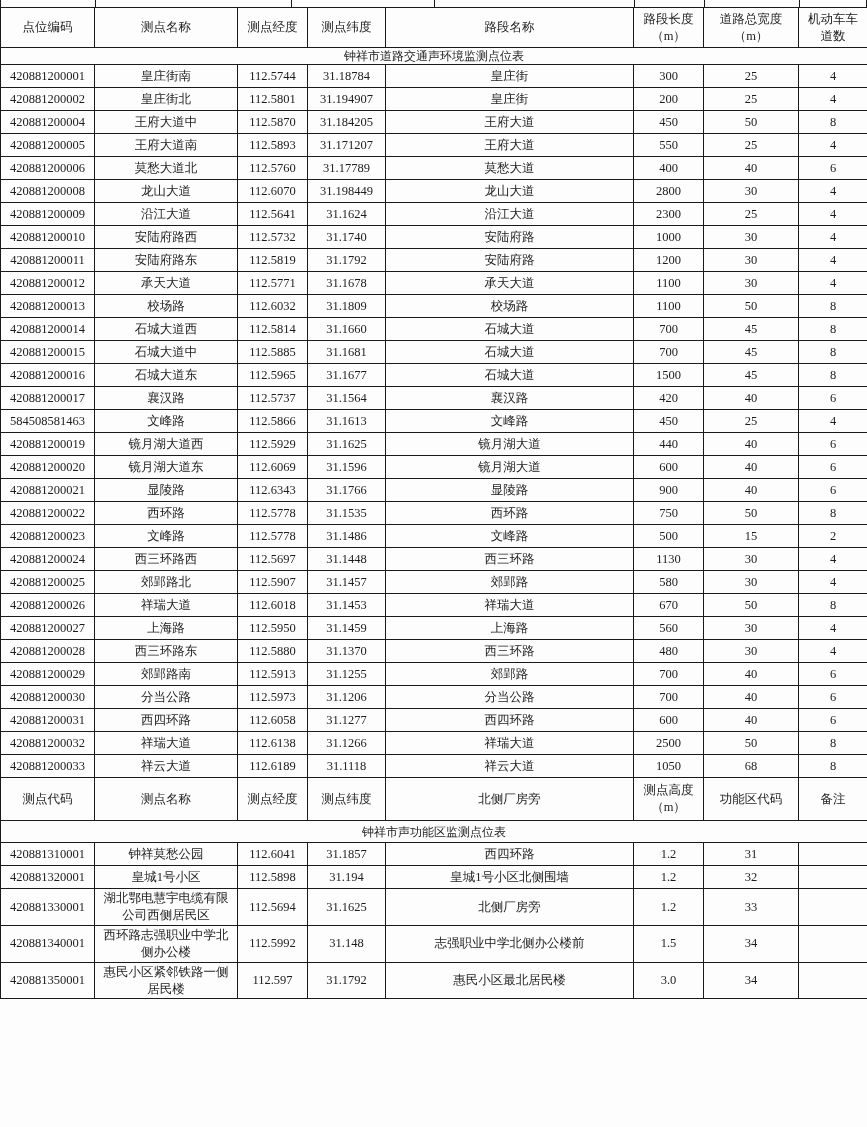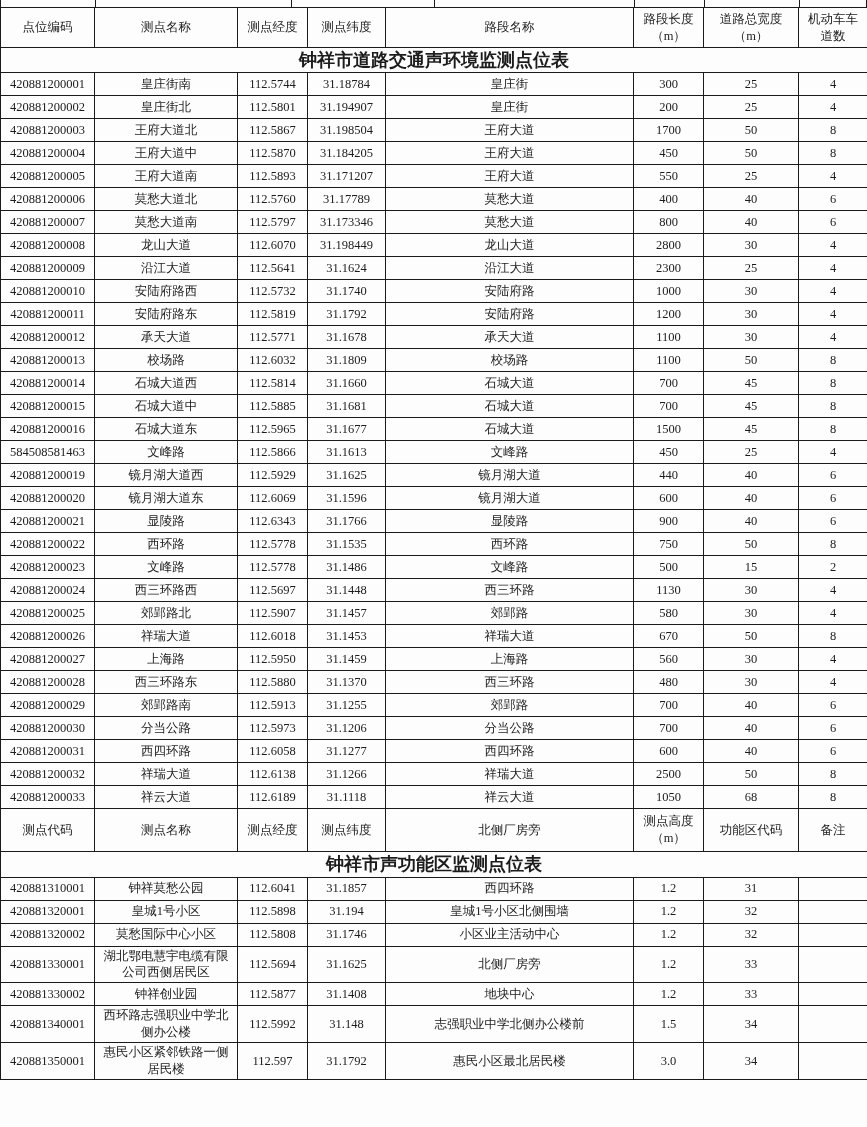--- a/index.html
+++ b/index.html
@@ -37,22 +37,22 @@
     vertical-align: middle;
     font-size: 12.5px;
     line-height: 1.35;
     padding: 1px 3px;
     box-sizing: border-box;
     overflow: hidden;
     word-break: break-all;
   }
   .title-cell {
     height: 17px;
-    font-size: 18px;
-    font-weight: bold;
+    font-size: 12px;
+    font-weight: normal;
     padding: 0;
   }
   #table2 .title-cell { height: 22px; margin-left: 26px; }
   thead th {
     height: 40px;
     font-weight: normal;
     white-space: pre-line;
   }
   #table2 thead th { height: 43px; }
   tbody td { height: 23px; }
@@ -127,30 +127,20 @@
           <td>420881200002</td>
           <td>皇庄街北</td>
           <td>112.5801</td>
           <td>31.194907</td>
           <td>皇庄街</td>
           <td>200</td>
           <td>25</td>
           <td>4</td>
         </tr>
         <tr>
-          <td>420881200003</td>
-          <td>王府大道北</td>
-          <td>112.5867</td>
-          <td>31.198504</td>
-          <td>王府大道</td>
-          <td>1700</td>
-          <td>50</td>
-          <td>8</td>
-        </tr>
-        <tr>
           <td>420881200004</td>
           <td>王府大道中</td>
           <td>112.5870</td>
           <td>31.184205</td>
           <td>王府大道</td>
           <td>450</td>
           <td>50</td>
           <td>8</td>
         </tr>
         <tr>
@@ -167,30 +157,20 @@
           <td>420881200006</td>
           <td>莫愁大道北</td>
           <td>112.5760</td>
           <td>31.17789</td>
           <td>莫愁大道</td>
           <td>400</td>
           <td>40</td>
           <td>6</td>
         </tr>
         <tr>
-          <td>420881200007</td>
-          <td>莫愁大道南</td>
-          <td>112.5797</td>
-          <td>31.173346</td>
-          <td>莫愁大道</td>
-          <td>800</td>
-          <td>40</td>
-          <td>6</td>
-        </tr>
-        <tr>
           <td>420881200008</td>
           <td>龙山大道</td>
           <td>112.6070</td>
           <td>31.198449</td>
           <td>龙山大道</td>
           <td>2800</td>
           <td>30</td>
           <td>4</td>
         </tr>
         <tr>
@@ -265,20 +245,30 @@
         </tr>
         <tr>
           <td>420881200016</td>
           <td>石城大道东</td>
           <td>112.5965</td>
           <td>31.1677</td>
           <td>石城大道</td>
           <td>1500</td>
           <td>45</td>
           <td>8</td>
+        </tr>
+        <tr>
+          <td>420881200017</td>
+          <td>襄汉路</td>
+          <td>112.5737</td>
+          <td>31.1564</td>
+          <td>襄汉路</td>
+          <td>420</td>
+          <td>40</td>
+          <td>6</td>
         </tr>
         <tr>
           <td>584508581463</td>
           <td>文峰路</td>
           <td>112.5866</td>
           <td>31.1613</td>
           <td>文峰路</td>
           <td>450</td>
           <td>25</td>
           <td>4</td>
@@ -480,50 +470,30 @@
           <td>420881320001</td>
           <td>皇城1号小区</td>
           <td>112.5898</td>
           <td>31.194</td>
           <td>皇城1号小区北侧围墙</td>
           <td>1.2</td>
           <td>32</td>
           <td></td>
         </tr>
         <tr>
-          <td>420881320002</td>
-          <td>莫愁国际中心小区</td>
-          <td>112.5808</td>
-          <td>31.1746</td>
-          <td>小区业主活动中心</td>
-          <td>1.2</td>
-          <td>32</td>
-          <td></td>
-        </tr>
-        <tr>
           <td>420881330001</td>
           <td>湖北鄂电慧宇电缆有限公司西侧居民区</td>
           <td>112.5694</td>
           <td>31.1625</td>
           <td>北侧厂房旁</td>
           <td>1.2</td>
           <td>33</td>
           <td></td>
         </tr>
         <tr>
-          <td>420881330002</td>
-          <td>钟祥创业园</td>
-          <td>112.5877</td>
-          <td>31.1408</td>
-          <td>地块中心</td>
-          <td>1.2</td>
-          <td>33</td>
-          <td></td>
-        </tr>
-        <tr>
           <td>420881340001</td>
           <td>西环路志强职业中学北侧办公楼</td>
           <td>112.5992</td>
           <td>31.148</td>
           <td>志强职业中学北侧办公楼前</td>
           <td>1.5</td>
           <td>34</td>
           <td></td>
         </tr>
         <tr>

